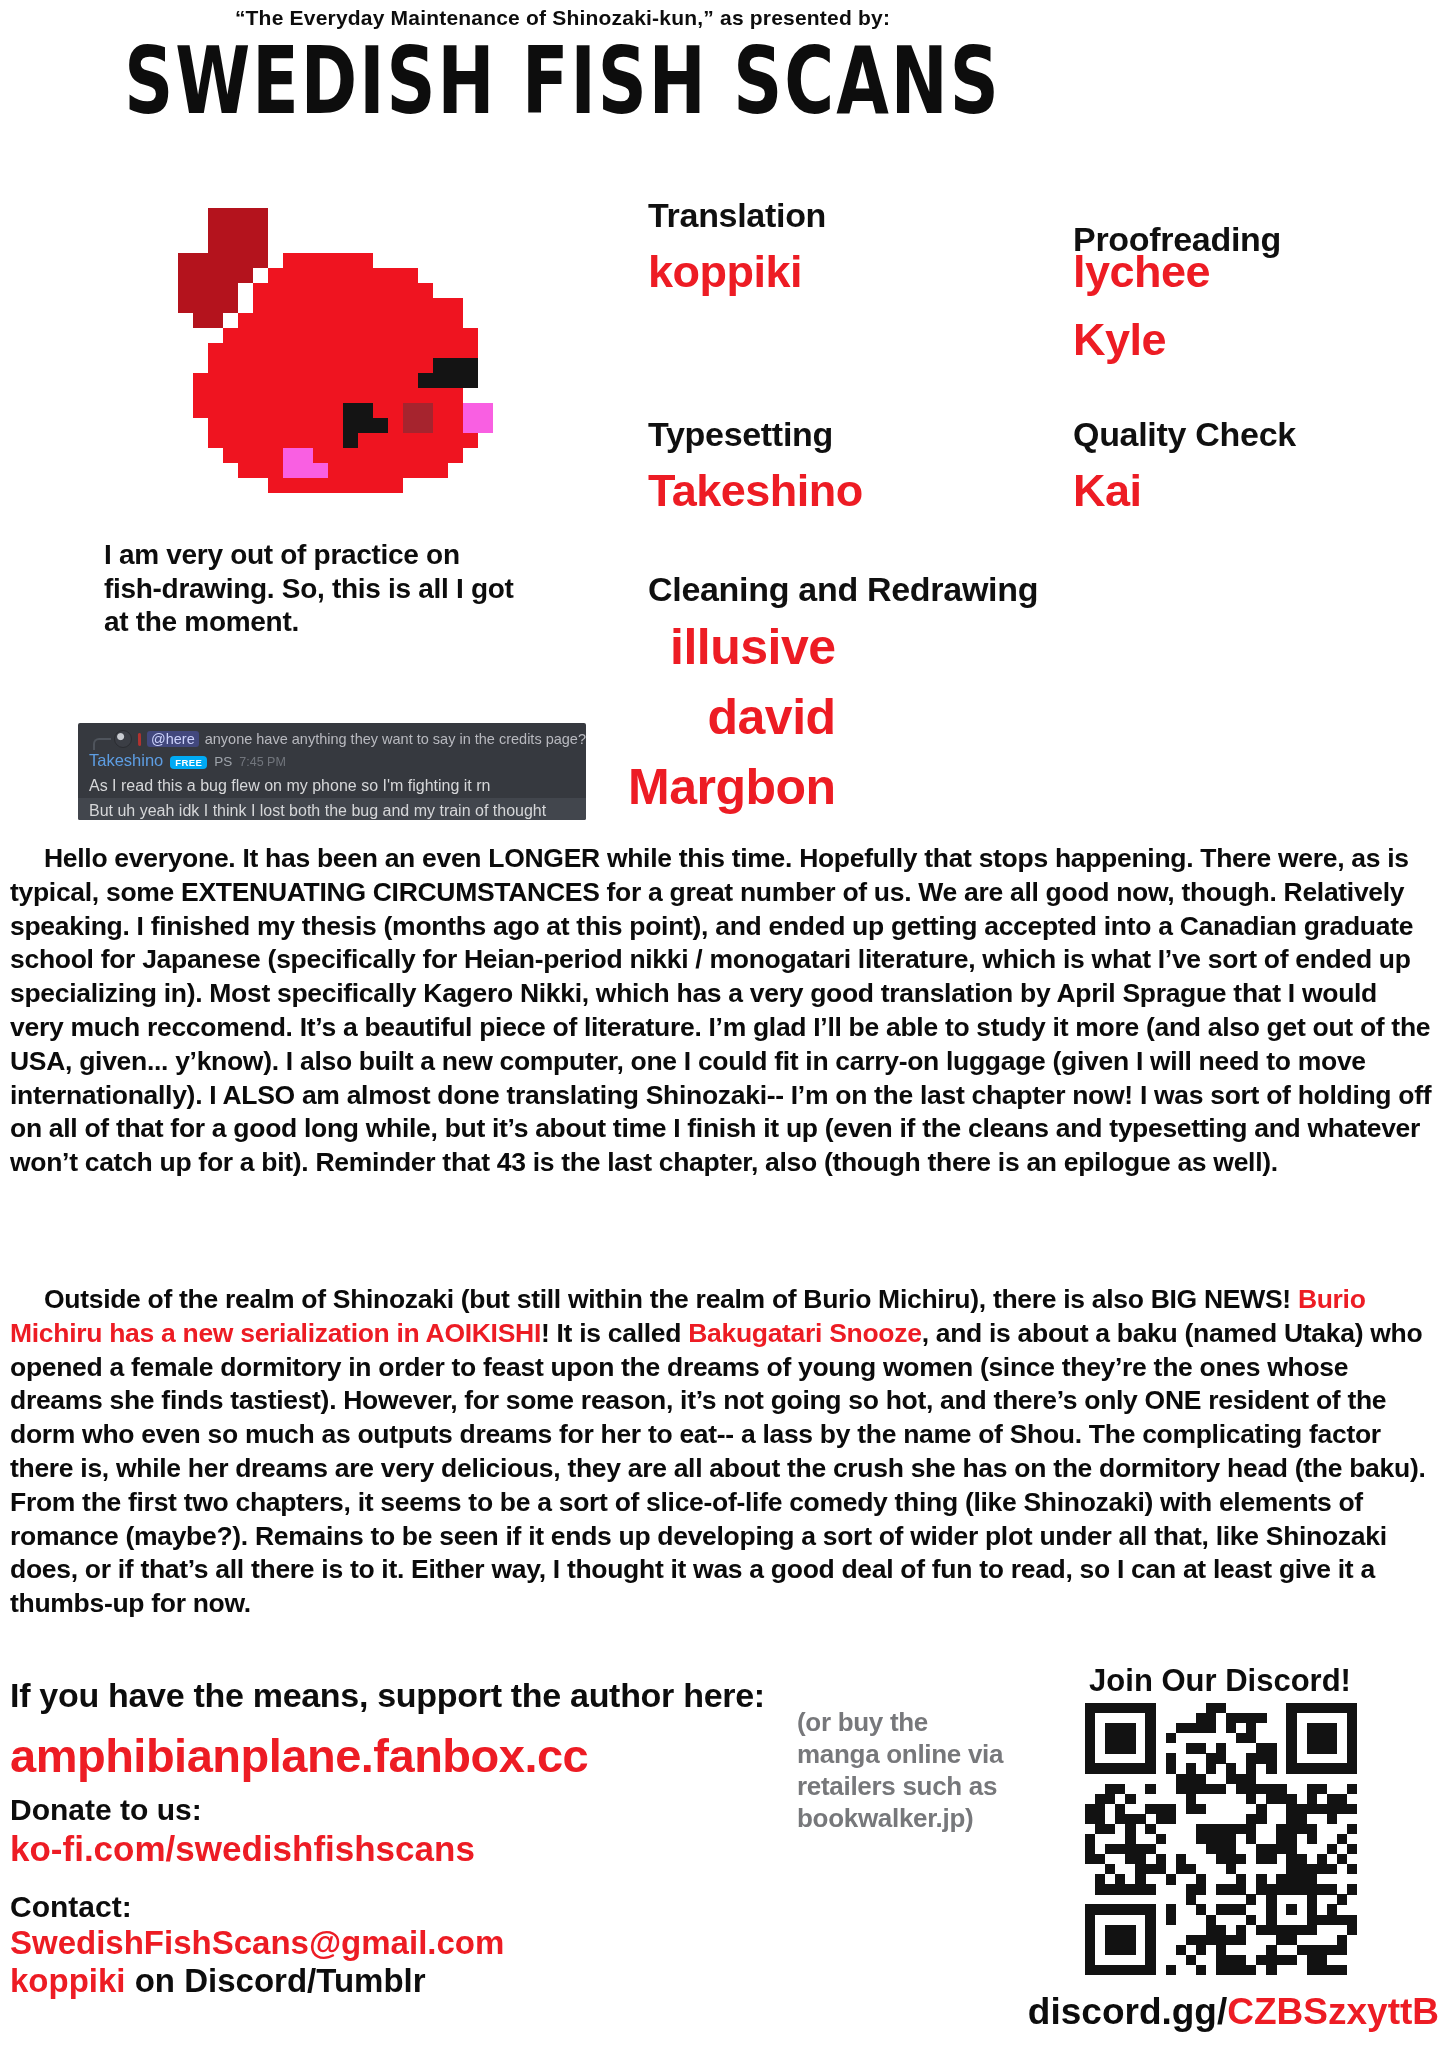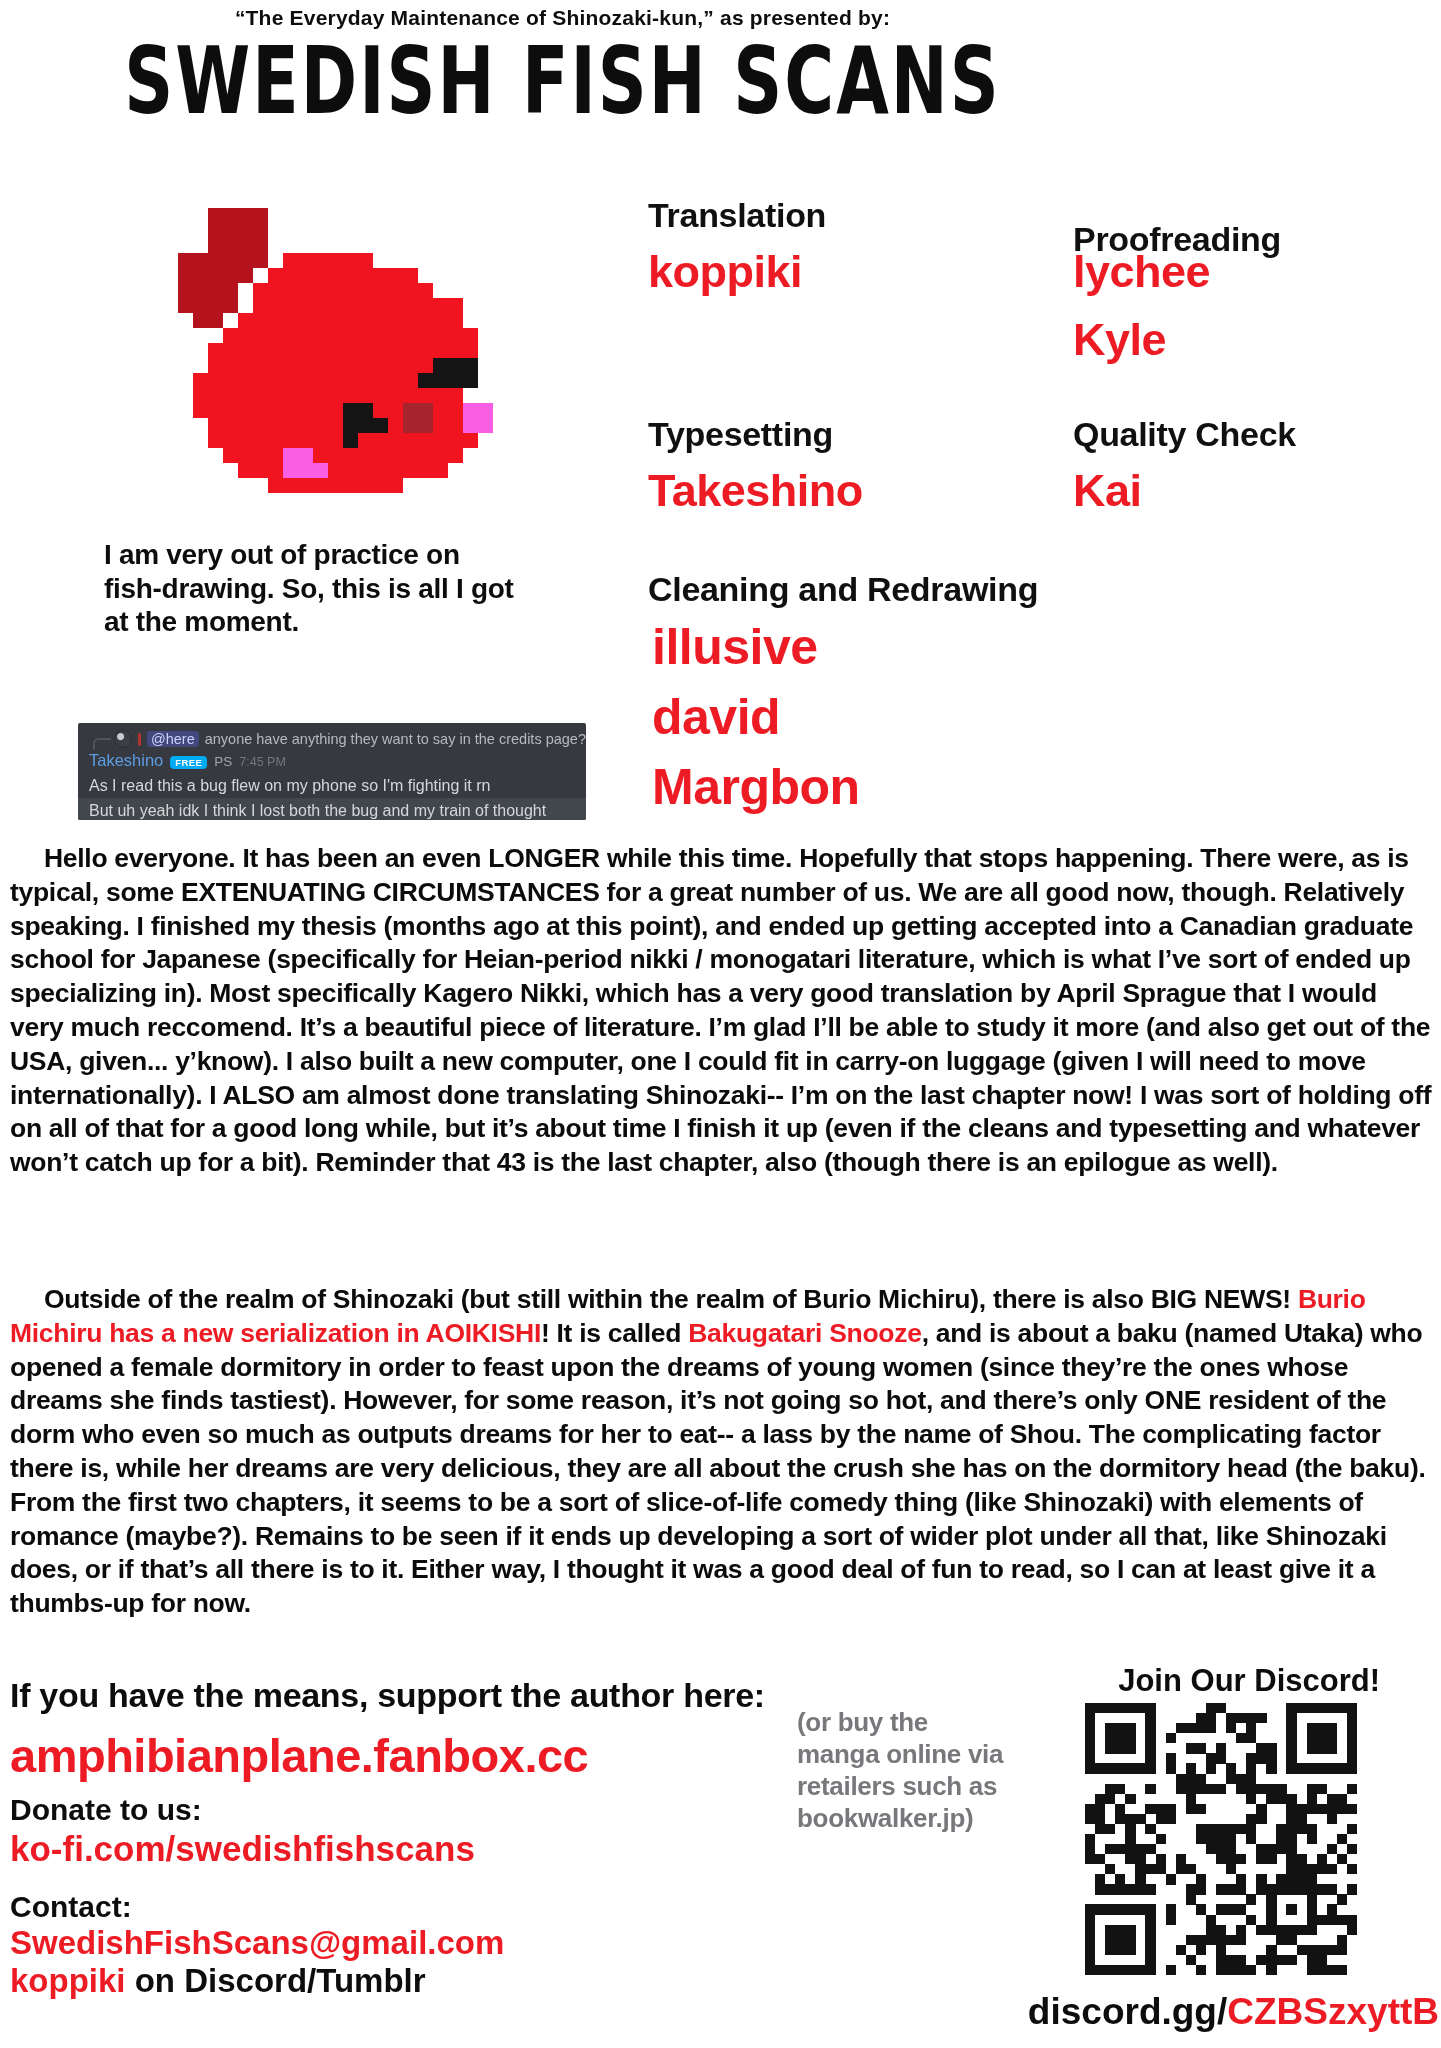--- a/index.html
+++ b/index.html
@@ -56,21 +56,21 @@
   .buy-note{left:797px;top:1706px;width:240px;font-size:26px;font-weight:700;color:var(--gray);
             line-height:32px;white-space:pre-line;letter-spacing:-.3px;}
   .donate-label{left:10px;top:1793px;font-size:30px;font-weight:800;}
   .kofi{left:10px;top:1829px;font-size:35px;font-weight:800;color:var(--red);}
   .contact-label{left:10px;top:1890px;font-size:30px;font-weight:800;}
   .email{left:10px;top:1924px;font-size:33px;font-weight:800;color:var(--red);}
   .handle-line{left:10px;top:1962px;font-size:33px;font-weight:800;}
   .handle-line .red{color:var(--red);}
 
   
-  .join-heading{left:1060px;top:1663px;width:320px;text-align:right;font-size:31px;font-weight:800;}
+  .join-heading{left:1060px;top:1663px;width:320px;text-align:center;font-size:31px;font-weight:800;}
   #qr-wrap{left:1085px;top:1703px;width:272px;height:272px;}
   #qr-svg{width:100%;height:100%;shape-rendering:crispEdges;}
   .discord-link{left:860px;top:1991px;width:579px;text-align:right;font-size:37px;font-weight:800;white-space:nowrap;}
   .discord-link .red{color:var(--red);}
 </style>
 </head>
 <body>
 
 <div id="root">
 
@@ -368,21 +368,21 @@
   <div class="abs names" style="left:1073px;top:238px;">lychee
 Kyle</div>
 
   <div class="abs role" style="left:648px;top:415px;">Typesetting</div>
   <div class="abs names" style="left:648px;top:457px;">Takeshino</div>
 
   <div class="abs role" style="left:1073px;top:415px;">Quality Check</div>
   <div class="abs names" style="left:1073px;top:457px;">Kai</div>
 
   <div class="abs role" style="left:648px;top:570px;">Cleaning and Redrawing</div>
-  <div class="abs names big" style="left:652px;top:612px;">illusive
+  <div class="abs names big" style="left:628px;top:612px;text-align:right;">illusive
 david
 Margbon</div>
 
   <div class="abs discord-box">
     <div class="reply-line">
       <span class="d-avatar"></span>
       <span class="scribble"></span>
       <span class="mention">@here</span>
       <span>anyone have anything they want to say in the credits page?</span>
     </div>

